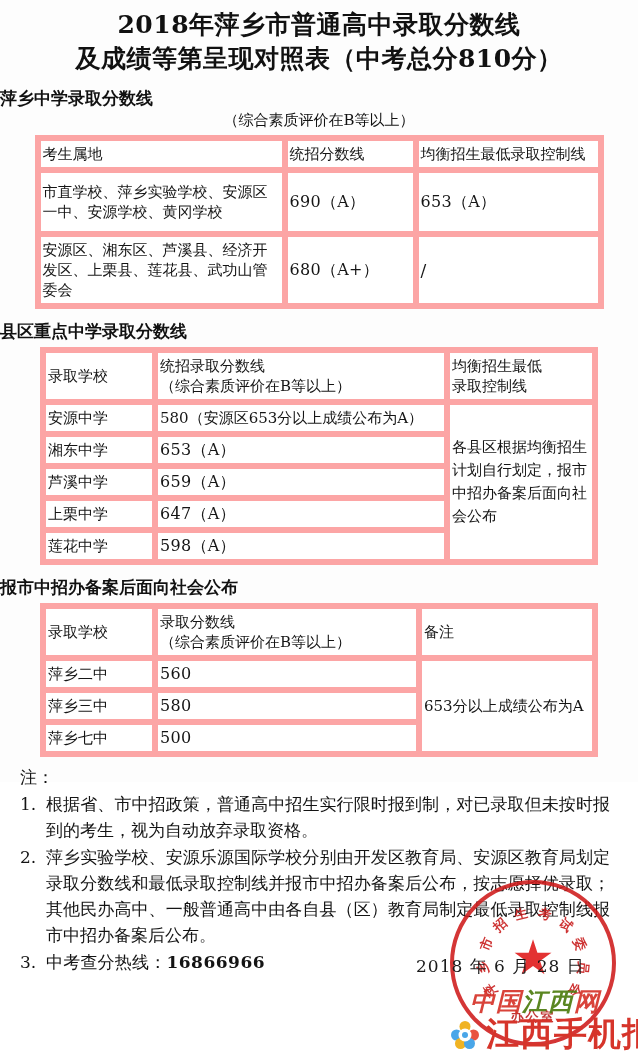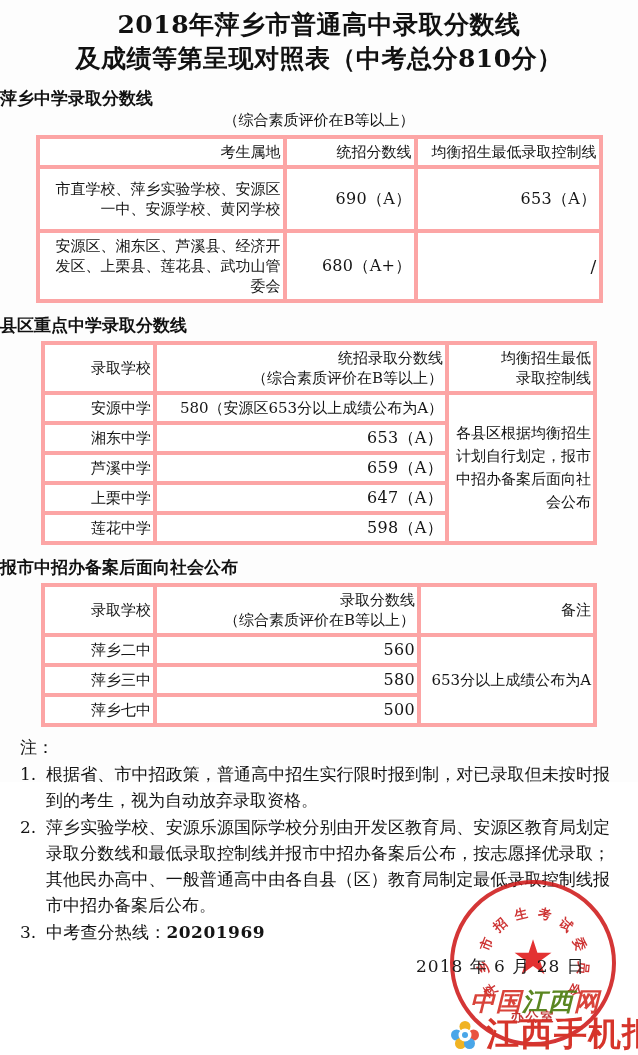--- a/index.html
+++ b/index.html
@@ -52,22 +52,22 @@
   }
 
   
   .tbl {
     border-collapse: collapse;
     table-layout: fixed;
     margin: 4px auto 0 auto;
     background: #fff;
   }
   .tbl td, .tbl th {
-    border: 4px solid #fca5a5;
-    text-align: right;
+    border: 6px solid #fca5a5;
+    text-align: left;
     vertical-align: middle;
     font-weight: normal;
     font-size: 15px;
     line-height: 20px;
     padding: 3px 2px;
     color: #151515;
   }
   .tbl .num { font-size: 16px; letter-spacing: 0.3px; }
   .tbl .hdr { font-size: 15px; line-height: 20px; }
   .tbl .tall { height: 64px; }
@@ -354,21 +354,21 @@
       <span class="note-text">根据省、市中招政策，普通高中招生实行限时报到制，对已录取但未按时报到的考生，视为自动放弃录取资格。</span>
     </div>
 
     <div class="note-item">
       <span class="note-num">2.</span>
       <span class="note-text">萍乡实验学校、安源乐源国际学校分别由开发区教育局、安源区教育局划定录取分数线和最低录取控制线并报市中招办备案后公布，按志愿择优录取；其他民办高中、一般普通高中由各自县（区）教育局制定最低录取控制线报市中招办备案后公布。</span>
     </div>
 
     <div class="note-item">
       <span class="note-num">3.</span>
-      <span class="note-text hotline"><span>中考查分热线：</span><span class="tel">20201969</span></span>
+      <span class="note-text hotline"><span>中考查分热线：</span><span class="tel">16866966</span></span>
     </div>
   </div>
 
   <div class="seal">
     <div class="seal-ring-text" id="seal-ring">
         <span style="transform: rotate(-122.5deg) translate(-50%, -59px);">萍</span>
         <span style="transform: rotate(-95.2778deg) translate(-50%, -59px);">乡</span>
         <span style="transform: rotate(-68.0556deg) translate(-50%, -59px);">市</span>
         <span style="transform: rotate(-40.8333deg) translate(-50%, -59px);">招</span>
         <span style="transform: rotate(-13.6111deg) translate(-50%, -59px);">生</span>

